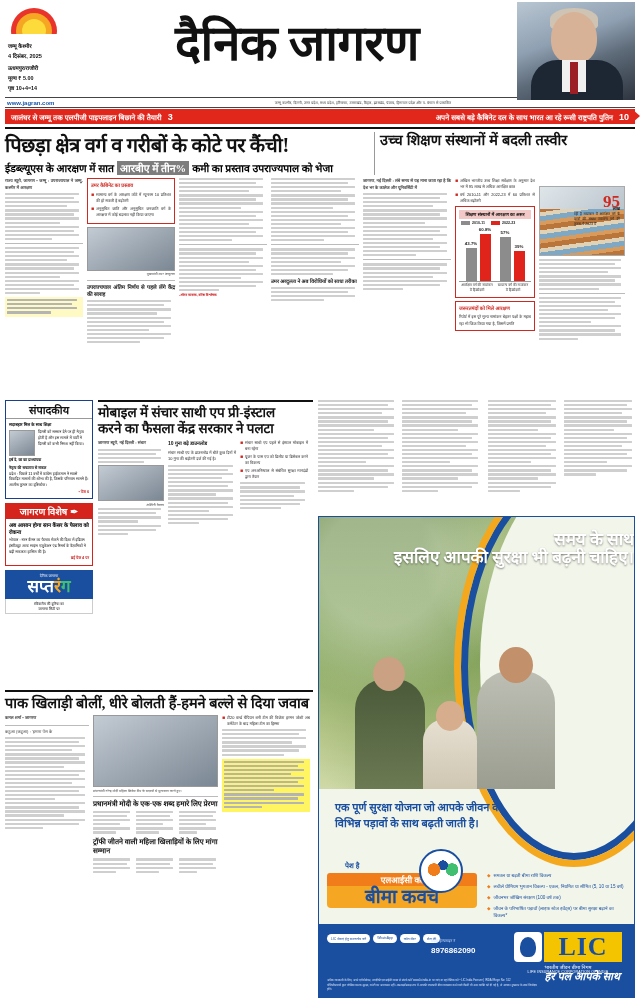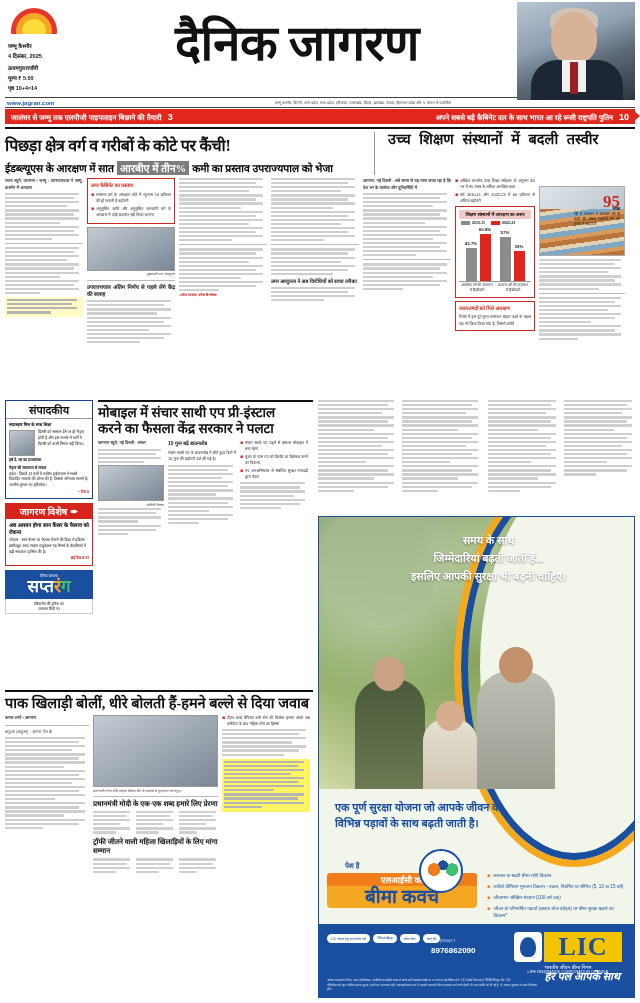--- a/index.html
+++ b/index.html
@@ -51,25 +51,25 @@
   .redbar .rb-num { font-size:9px; font-weight:bold; margin:0 6px; }
   .redbar .spacer { flex:1; }
   .redbar .tail { position:absolute; right:-5px; top:0; width:0;height:0;border-top:7.5px solid transparent;border-bottom:7.5px solid transparent;border-left:8px solid #e1261c; }
 
   
   .hl-row { display:flex; margin-top:3px; border-top:2px solid #111; padding-top:3px; }
   .hl-left { width:370px; border-right:1px solid #999; padding-right:5px; }
   .hl-right { flex:1; padding-left:5px; }
   h1.big {
     font-family:"Liberation Serif", serif; font-weight:bold;
-    font-size:16px; line-height:27px; color:#111; letter-spacing:-.3px;
+    font-size:20px; line-height:27px; color:#111; letter-spacing:-.3px;
   }
   .subhead-line { display:flex; align-items:center; gap:3px; margin-top:2px; font-family:"Liberation Serif",serif; font-size:10.5px; font-weight:bold; }
   .hl-mark { background:#7d7d7d; color:#fff; padding:0 3px; }
-  h1.big2 { font-family:Liberation Mono, monospace; font-weight:bold; font-size:14.5px; line-height:16.5px; color:#111;margin-left:8px; }
+  h1.big2 { font-family:Liberation Sans, sans-serif; font-weight:bold; font-size:14.5px; line-height:16.5px; color:#111; }
 
   
   .cols { display:flex; margin-top:3px; gap:4px; }
   .col { font-size:3.9px; line-height:1.55; color:#222; text-align:justify; }
   .c1 { width:78px; } .c2 { width:88px; } .c3 { width:88px; }
   .c4 { width:88px; } .c5 { width:88px; } .c6 { width:80px; } .c7 { width:86px; }
   .byline { font-size:4.2px; font-weight:bold; color:#444; margin-bottom:2px; }
   .rule { border-top:1px solid #bbb; margin:3px 0; }
 
   
@@ -124,22 +124,22 @@
   .ad { position:absolute; left:318px; top:516px; width:317px; height:482px; border:1px solid #1a4fa0; background:#f2f5e9; overflow:hidden; }
   .ad-photo { position:absolute; left:0; top:0; width:100%; height:272px;
      background:linear-gradient(180deg,#6f8f4e 0%,#7fa05a 30%,#91ae68 55%,#b9c98c 80%,#cfd9a8 100%); }
   .ad-photo .blur { position:absolute; inset:0; background:
      radial-gradient(circle at 20% 18%, rgba(255,255,255,.35) 0 18%, transparent 40%),
      radial-gradient(circle at 72% 12%, rgba(210,225,170,.5) 0 16%, transparent 38%),
      radial-gradient(circle at 45% 70%, rgba(120,150,80,.35) 0 30%, transparent 60%); }
   .ad-swoosh { position:absolute; right:-60px; top:-50px; width:240px; height:400px; border-radius:50%;
      border:7px solid #f4a81d; box-shadow: inset 0 0 0 7px #1a4fa0; background:transparent; }
   .ad-white { position:absolute; right:-96px; top:-62px; width:250px; height:420px; border-radius:50%; background:#f2f5e9; }
-  .ad-headline { position:absolute; left:0; right:0; top:14px; text-align:center; color:#fff;
-     font-family:"Liberation Serif",serif; font-weight:bold; font-size:11px; line-height:18px; text-shadow:0 1px 2px rgba(0,0,0,.45); z-index:4;margin-left:24px;}
+  .ad-headline { position:absolute; left:0; right:0; top:14px; text-align:right; color:#fff;
+     font-family:"Liberation Serif",serif; font-weight:bold; font-size:17px; line-height:18px; text-shadow:0 1px 2px rgba(0,0,0,.45); z-index:4;margin-left:24px;}
   .ad-family { position:absolute; left:26px; bottom:0; width:240px; height:150px; z-index:3; }
   .fig { position:absolute; bottom:0; }
   .fig .head { position:absolute; border-radius:50%; }
   .ad-sub { position:absolute; left:16px; top:282px; width:175px; color:#1a4fa0;
       font-family:"Liberation Serif",serif; font-weight:bold; font-size:11px; line-height:16px; }
   .ad-peshhai { position:absolute; left:26px; top:344px; font-size:7px; font-weight:bold; color:#1a4fa0; }
   .kavach { position:absolute; left:8px; top:356px; width:150px; }
   .kavach .k-top { background:#f07d1a; color:#fff; text-align:center; font-size:8.5px; font-weight:bold; padding:1px 0; border-radius:3px 3px 0 0;}
   .kavach .k-main { background:#f5a623; color:#1a4fa0; text-align:center; font-family:"Liberation Serif",serif; font-weight:bold; font-size:19px; line-height:22px; border-radius:0 0 4px 4px; }
   .kavach-emblem { position:absolute; left:92px; top:-24px; width:44px; height:44px; border-radius:50%; background:#fff; border:2px solid #1a4fa0; }
@@ -685,21 +685,20 @@
           <div class="head" style="left:13px;top:-18px;width:28px;height:30px;background:#d7ae8d;"></div>
         </div>
         <div class="fig" style="left:132px;width:78px;height:118px;background:linear-gradient(180deg,#bdbfb4,#9a9d90);border-radius:32px 32px 0 0;">
           <div class="head" style="left:22px;top:-24px;width:34px;height:36px;background:#c2906a;"></div>
         </div>
       </div>
       <div class="ad-white"></div>
       <div class="ad-swoosh"></div>
       <div class="ad-headline">
         <div>समय के साथ</div>
-        <div>जिम्मेदारियां बढ़ती जाती हैं...</div>
         <div>इसलिए आपकी सुरक्षा भी बढ़नी चाहिए।</div>
       </div>
     </div>
 
     <div class="ad-sub">एक पूर्ण सुरक्षा योजना जो आपके जीवन के विभिन्न पड़ावों के साथ बढ़ती जाती है।</div>
     <div class="ad-peshhai">पेश है</div>
 
     <div class="kavach">
       <div class="k-top">एलआईसी का</div>
       <div class="k-main">बीमा कवच</div>

